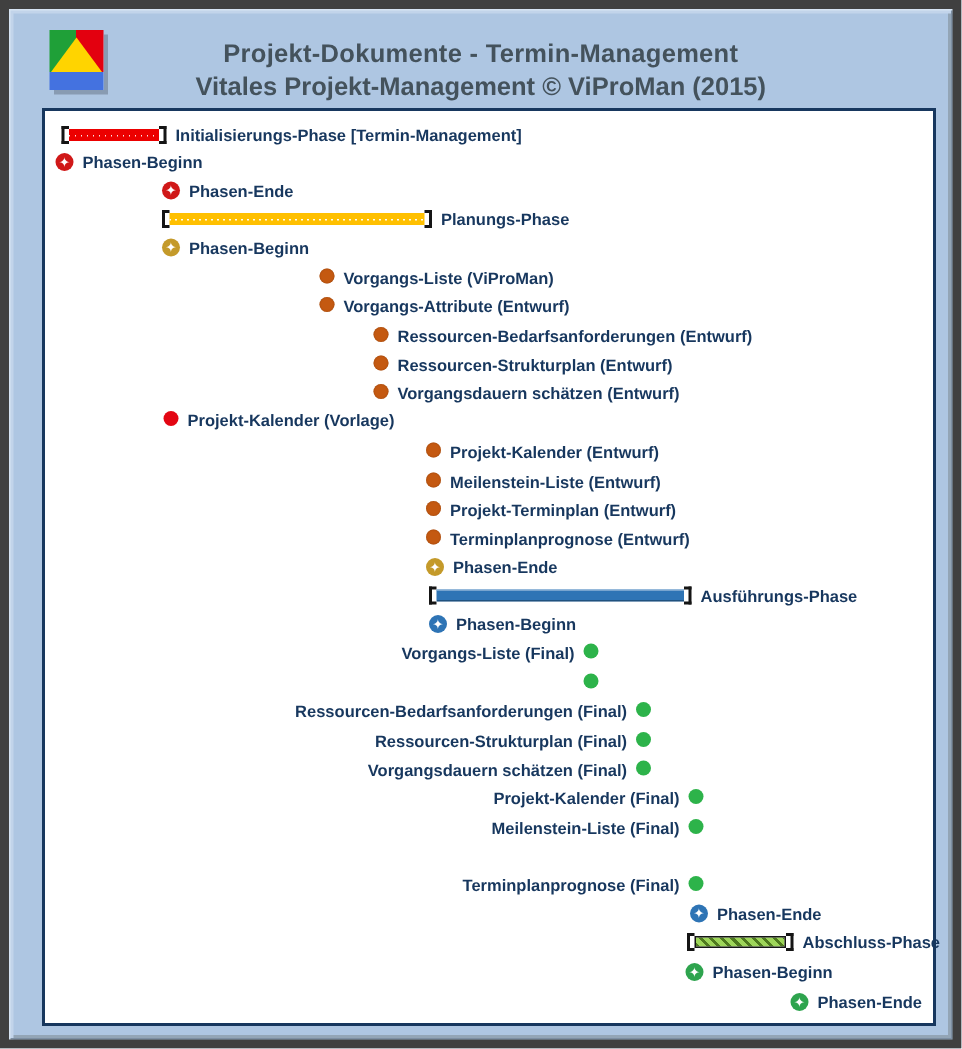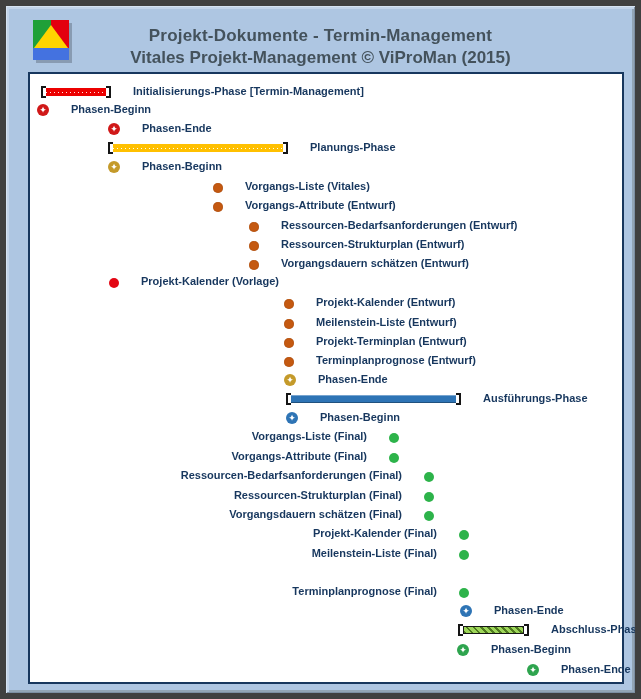--- a/index.html
+++ b/index.html
@@ -19,21 +19,21 @@
         width:0;height:0;border-left:17px solid transparent;border-right:17px solid transparent;
         border-bottom:23px solid #FFD400;}
   .logo .bot{height:12px;background:#4472E0;}
   .titlewrap{position:absolute;left:0;top:20px;width:100%;text-align:center;color:#44525C;}
   .title{font-size:17px;font-weight:bold;letter-spacing:.2px;}
   .subtitle{font-size:17px;font-weight:bold;margin-top:2px;}
   
   .panel{position:absolute;left:22px;top:66px;width:596px;height:612px;box-sizing:border-box;
          background:#FFFFFF;border:2px solid #17375E;}
   
-  .row{position:absolute;height:14px;display:flex;align-items:flex-end;gap:22px;
+  .row{position:absolute;height:14px;display:flex;align-items:flex-start;gap:6px;
        font-size:11px;font-weight:bold;color:#17375E;white-space:nowrap;}
   .row.r{justify-content:flex-end;left:0;}
   .lbl{line-height:14px;}
   
   .dot{width:10px;height:10px;border-radius:50%;flex:0 0 auto;}
   .dot.orange{background:#C45911;box-shadow:inset 0 0 1px #8a3c08;}
   .dot.red{background:#E30613;}
   .dot.green{background:#2DB34A;}
   
   .ms{width:12px;height:12px;border-radius:50%;flex:0 0 auto;color:#fff;
@@ -106,21 +106,21 @@
       <span class="lbl">Planungs-Phase</span>
     </div>
 
     <div class="row" style="left:78px;top:85px">
       <span class="ms gold">✦</span>
       <span class="lbl">Phasen-Beginn</span>
     </div>
 
     <div class="row" style="left:183px;top:105px">
       <span class="dot orange"></span>
-      <span class="lbl">Vorgangs-Liste (Vitales)</span>
+      <span class="lbl">Vorgangs-Liste (ViProMan)</span>
     </div>
 
     <div class="row" style="left:183px;top:124px">
       <span class="dot orange"></span>
       <span class="lbl">Vorgangs-Attribute (Entwurf)</span>
     </div>
 
     <div class="row" style="left:219px;top:144px">
       <span class="dot orange"></span>
       <span class="lbl">Ressourcen-Bedarfsanforderungen (Entwurf)</span>
@@ -179,21 +179,20 @@
       <span class="ms blue">✦</span>
       <span class="lbl">Phasen-Beginn</span>
     </div>
 
     <div class="row r" style="width:369px;top:355px">
       <span class="lbl">Vorgangs-Liste (Final)</span>
       <span class="dot green"></span>
     </div>
 
     <div class="row r" style="width:369px;top:375px">
-      <span class="lbl">Vorgangs-Attribute (Final)</span>
       <span class="dot green"></span>
     </div>
 
     <div class="row r" style="width:404px;top:394px">
       <span class="lbl">Ressourcen-Bedarfsanforderungen (Final)</span>
       <span class="dot green"></span>
     </div>
 
     <div class="row r" style="width:404px;top:414px">
       <span class="lbl">Ressourcen-Strukturplan (Final)</span>

